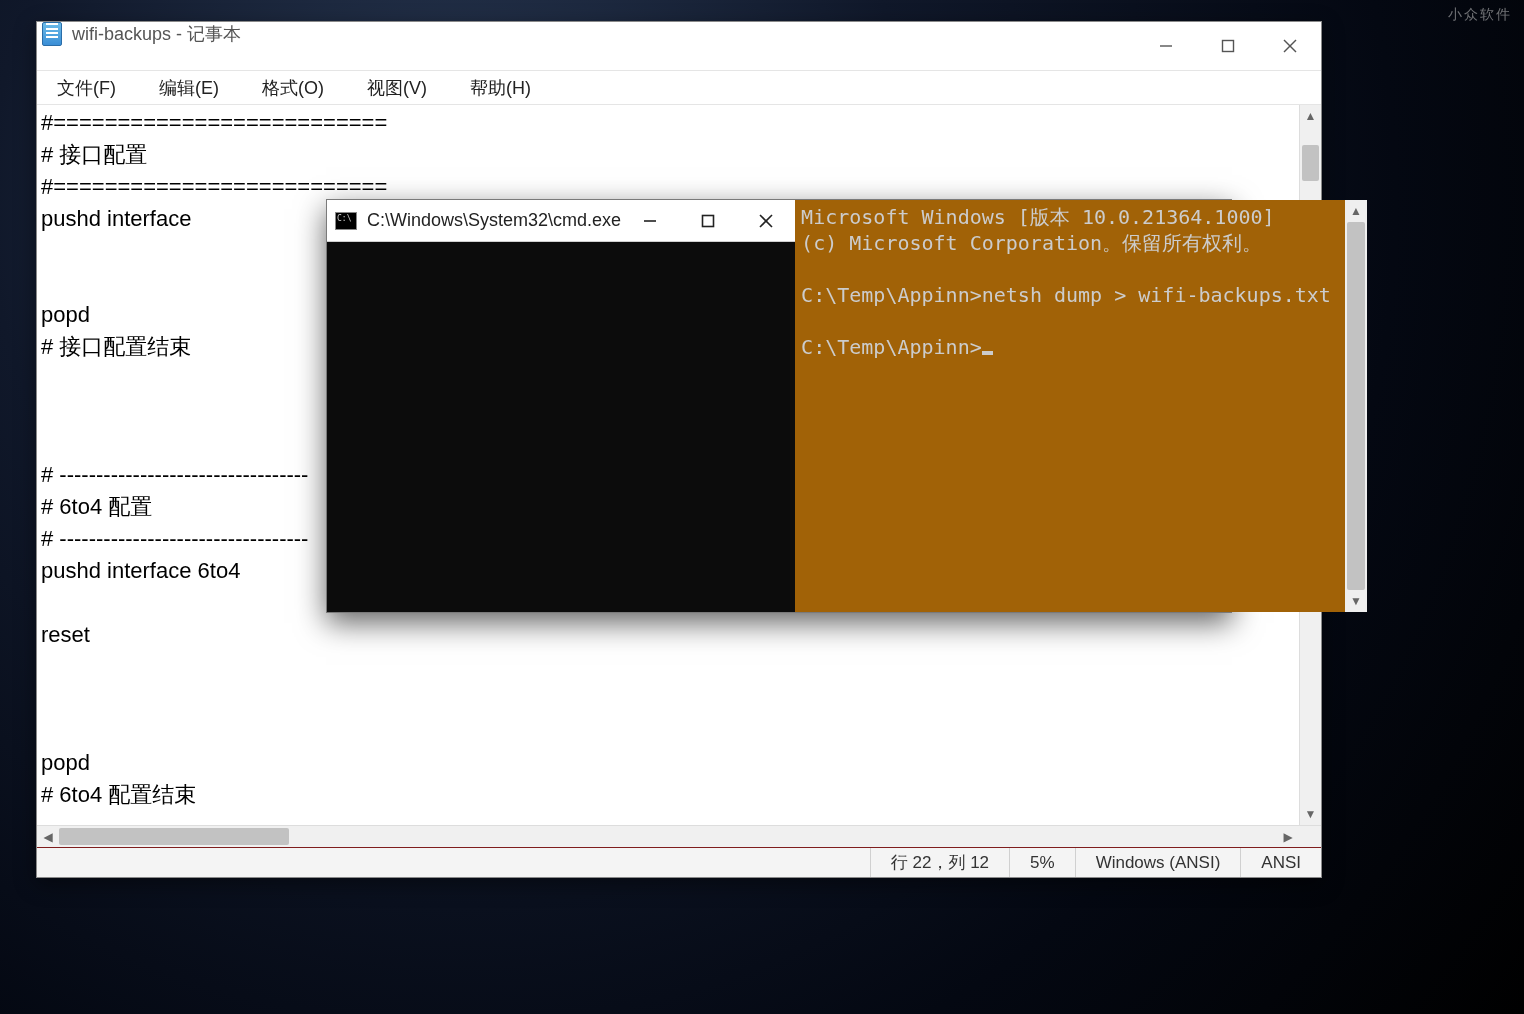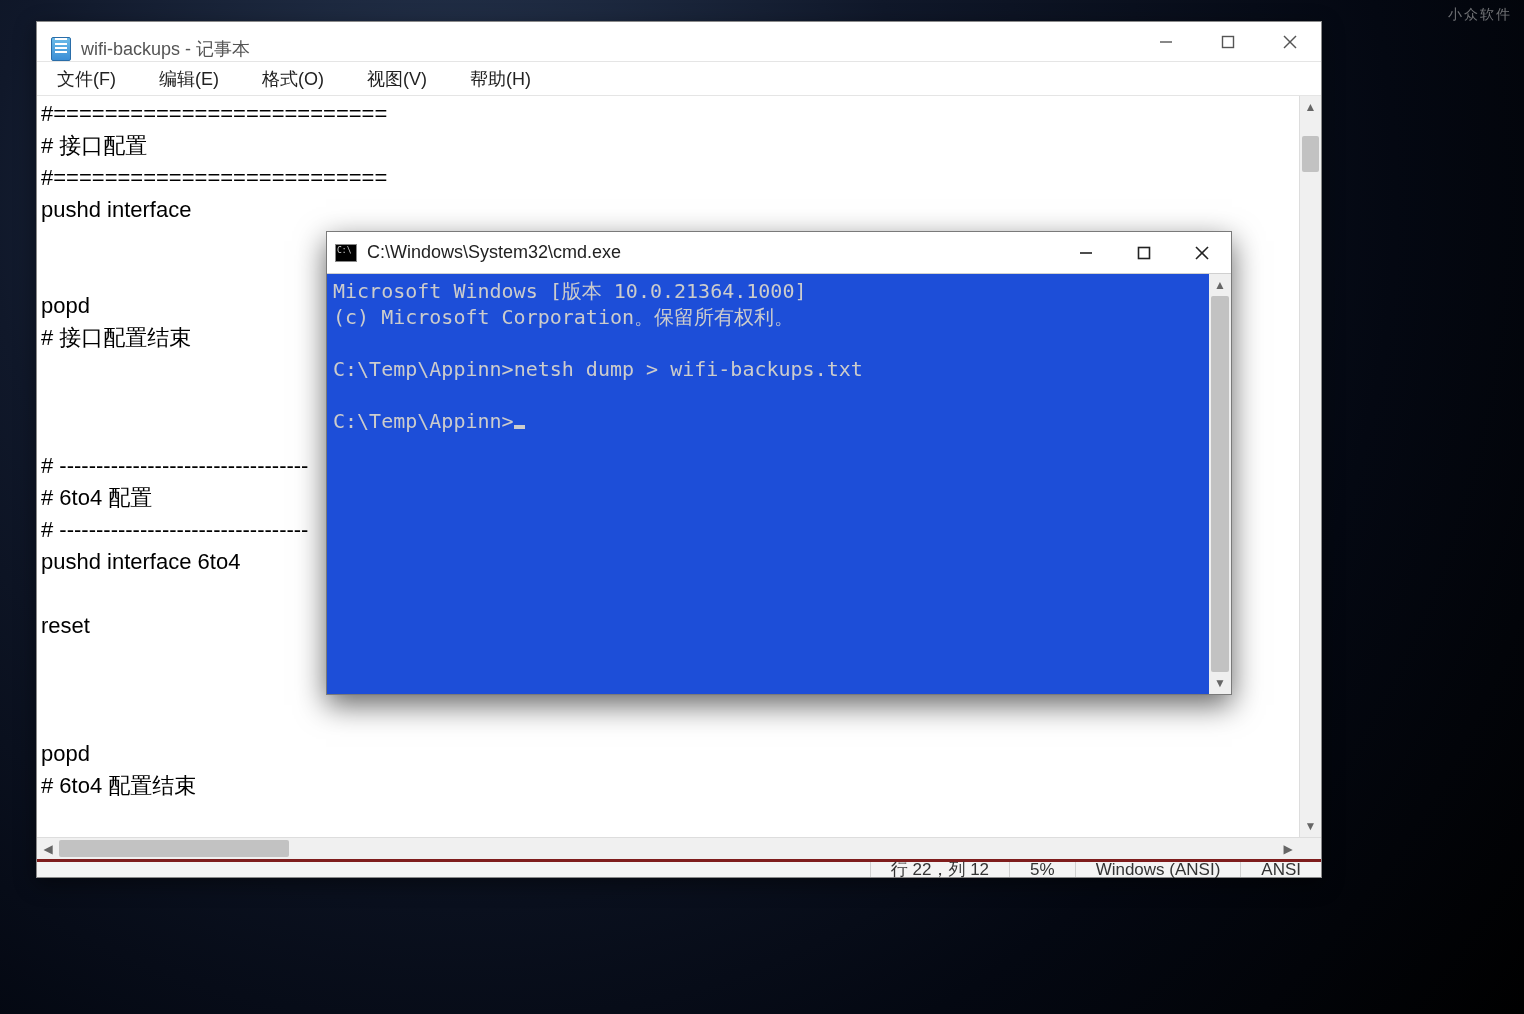--- a/index.html
+++ b/index.html
@@ -21,22 +21,22 @@
 
   
   .notepad {
     position: absolute; left: 36px; top: 21px;
     width: 1286px; height: 857px;
     background: #fff; border: 1px solid #8a8a8a;
     box-shadow: 0 6px 20px rgba(0,0,0,0.45);
     display: flex; flex-direction: column;
   }
   .np-titlebar {
-    height: 40px; background: #fff;
-    display: flex; align-items: flex-end; padding-left: 14px;
+    height: 49px; background: #fff;
+    display: flex; align-items: flex-start; padding-left: 5px;
     border-bottom: 1px solid #e5e5e5;
   }
   .np-title-icon {
     width: 20px; height: 24px;
     background: linear-gradient(#6cbbe8,#3a8ed6);
     border: 1px solid #2a6da8; border-radius: 2px;
     margin-right: 10px; position: relative;
   }
   .np-title-icon::before, .np-title-icon::after {
     content:""; position:absolute; left:3px; right:3px; height:2px; background:#fff;
@@ -78,57 +78,57 @@
   .np-hscroll {
     height: 22px; background:#f0f0f0; border-top:1px solid #ddd;
     display:flex; flex-direction:row;
   }
   .np-hscroll .arrow { width:22px; display:flex;align-items:center;justify-content:center;color:#666;font-size:12px;cursor:pointer;}
   .np-hscroll .track { flex:1; position:relative; }
   .np-hscroll .thumb { position:absolute; top:2px; bottom:2px; left:0; width:230px; background:#c2c2c2; border-radius:2px; cursor:pointer;}
   .np-hscroll .corner { width:22px; background:#f0f0f0; }
 
   .np-status {
-    height: 18px; border-top: 3px solid #7f1d1d;
+    height: 30px; border-top: 1px solid #7f1d1d;
     display:flex; align-items:center; font-size:17px; color:#333;
     background:#f4f4f4;
   }
   .np-status .spacer { flex:1; }
   .np-status .cell {
     padding: 0 20px; height:100%; display:flex; align-items:center;
     border-left:1px solid #d0d0d0;
   }
 
   
   .cmd {
     position: absolute; left: 326px; top: 199px;
-    width: 906px; height: 464px;
+    width: 906px; height: 414px;
     background: #0c0c0c; border: 1px solid #7a7a7a;
     box-shadow: 0 10px 28px rgba(0,0,0,0.6);
-    display:flex; flex-direction:column;margin-top:32px;
+    display:flex; flex-direction:row;
   }
   .cmd-titlebar {
     height: 42px; background:#fff;
     display:flex; align-items:center; padding-left:8px;
     border-bottom:1px solid #d0d0d0;
   }
   .cmd-icon {
     width:22px; height:18px; background:#000; border:1px solid #888;
     margin-right:10px; position:relative;
   }
   .cmd-icon::after { content:"C:\\"; color:#ccc; font-size:8px; position:absolute; left:1px; top:1px; font-family:Consolas,monospace;}
   .cmd-title { font-size:18px; color:#222; flex:1; }
   .cmd-winctrls { display:flex; height:100%; }
   .cmd-winbtn {
     width:58px; display:flex;align-items:center;justify-content:center;
     font-size:17px; color:#222; cursor:pointer;
   }
 
   .cmd-body {
-    flex:1; display:flex; flex-direction:row; background:#1d4ed8;
+    flex:1; display:flex; flex-direction:row; background:#a16207;gap:8px;
   }
   .cmd-text {
     flex:1; white-space:pre;
     font-family: "NSimSun","SimSun","Consolas",monospace;
     font-size:20px; line-height:26px; color:#ccc;
     padding:4px 6px;
   }
   .cmd-cursor {
     display:inline-block; width:11px; height:4px; background:#ccc;
     vertical-align: baseline; margin-bottom:-1px;

